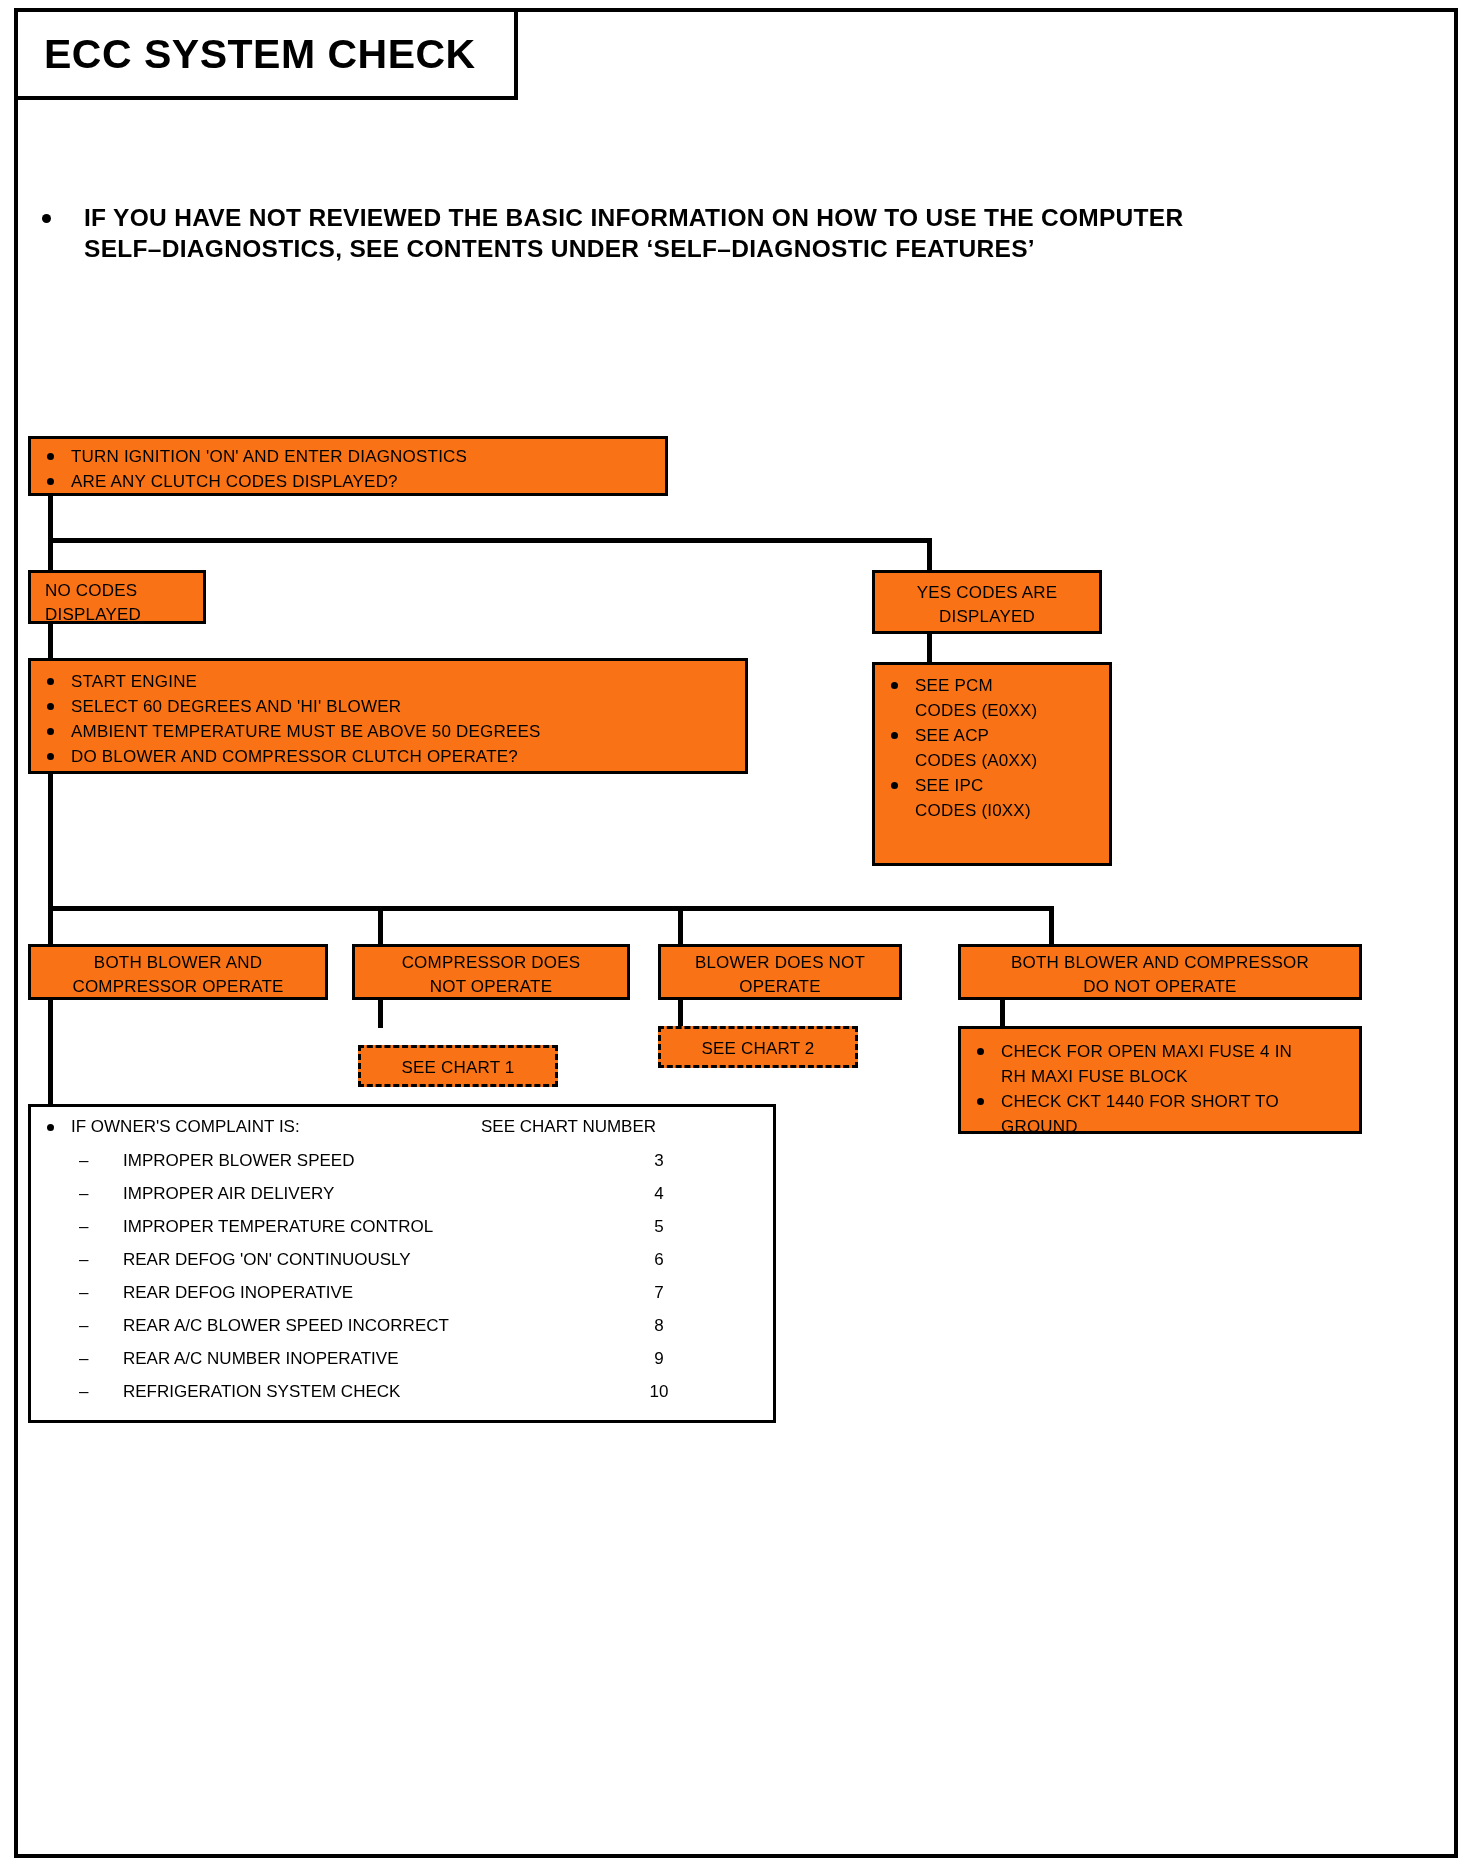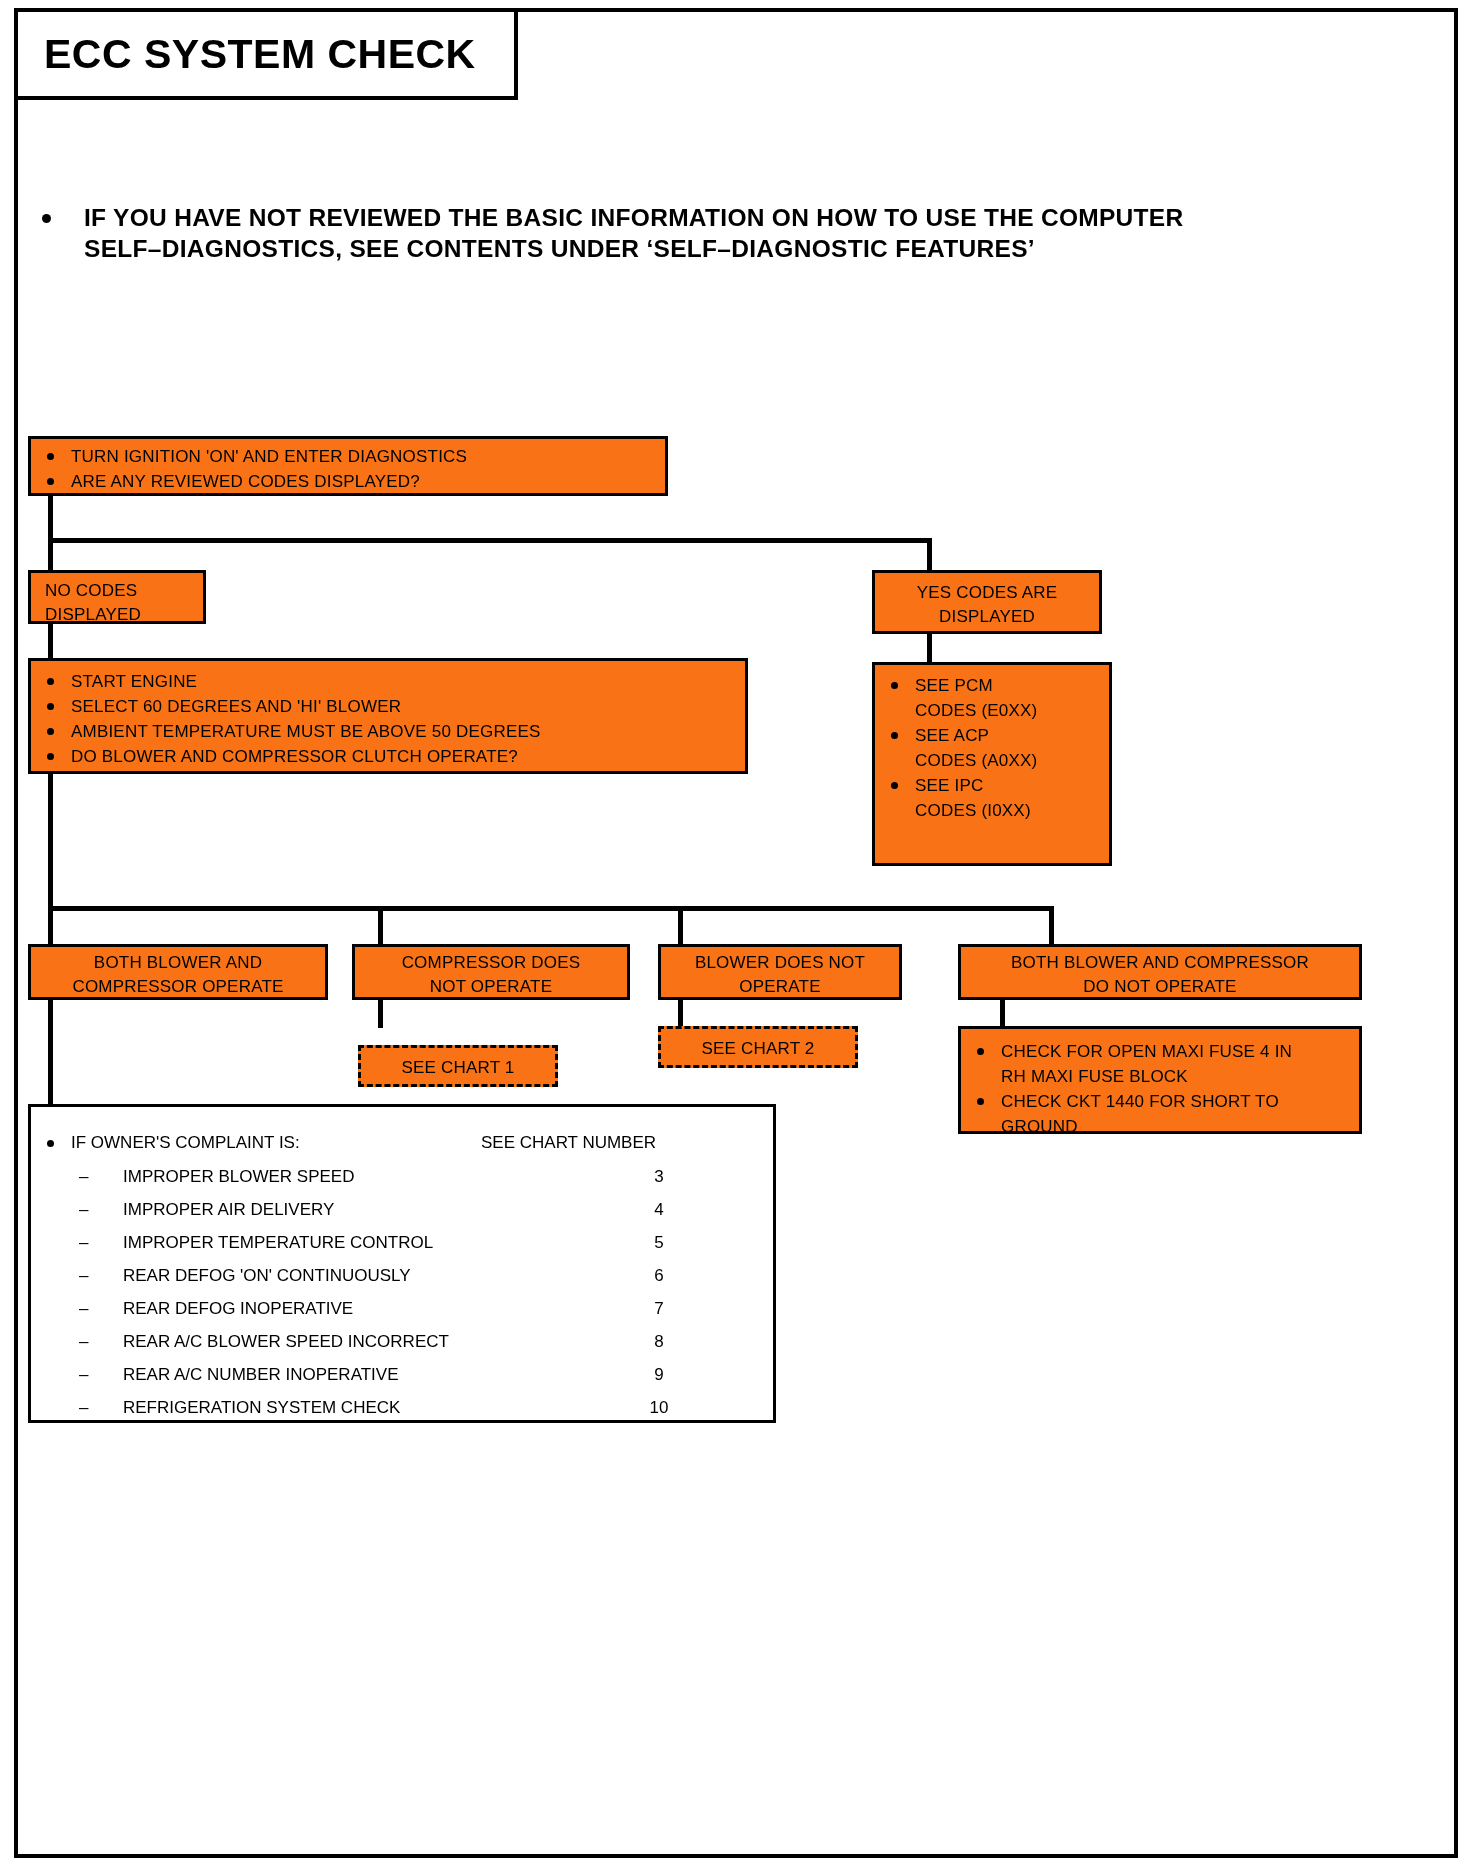--- a/index.html
+++ b/index.html
@@ -124,21 +124,21 @@
 
   
   #complaint-box {
     position: absolute;
     left: 28px; top: 1104px;
     width: 748px; height: 137px;
     border: 3px solid #000;
     background: #fff;
     z-index: 3;
   }
-  #complaint-inner { position: relative; width: 100%; height: 100%; margin-top: 16px; }
+  #complaint-inner { position: relative; width: 100%; height: 100%; }
   .cmp-head {
     position: absolute;
     top: 10px; left: 0; width: 100%;
     font-size: 17px;
   }
   .cmp-head .b {
     position: absolute; left: 16px; top: 7px;
     width: 7px; height: 7px; background: #000; border-radius: 50%;
   }
   .cmp-head .lab { position: absolute; left: 40px; }
@@ -185,21 +185,21 @@
 
 <div class="line vline" style="left:48px; top:848px; width:5px; height:0px;"></div>
 <div class="line vline" style="left:48px; top:1000px; width:5px; height:106px;"></div>
 <div class="line vline" style="left:378px; top:1000px; width:5px; height:28px;"></div>
 <div class="line vline" style="left:678px; top:1000px; width:5px; height:28px;"></div>
 <div class="line vline" style="left:1000px; top:1000px; width:5px; height:28px;"></div>
 
 <div class="fbox" style="left:28px; top:436px; width:640px; height:60px;">
   <ul class="blist" style="padding-top:5px;">
     <li><span>TURN IGNITION 'ON' AND ENTER DIAGNOSTICS</span></li>
-    <li><span>ARE ANY REVIEWED CODES DISPLAYED?</span></li>
+    <li><span>ARE ANY CLUTCH CODES DISPLAYED?</span></li>
   </ul>
 </div>
 
 <div class="fbox" style="left:28px; top:570px; width:178px; height:54px; padding:6px 0 0 14px;">
   <div class="lft">NO CODES</div>
   <div class="lft">DISPLAYED</div>
 </div>
 
 <div class="fbox" style="left:872px; top:570px; width:230px; height:64px; padding:8px 0 0 0;">
   <div class="ctr">YES CODES ARE</div>

